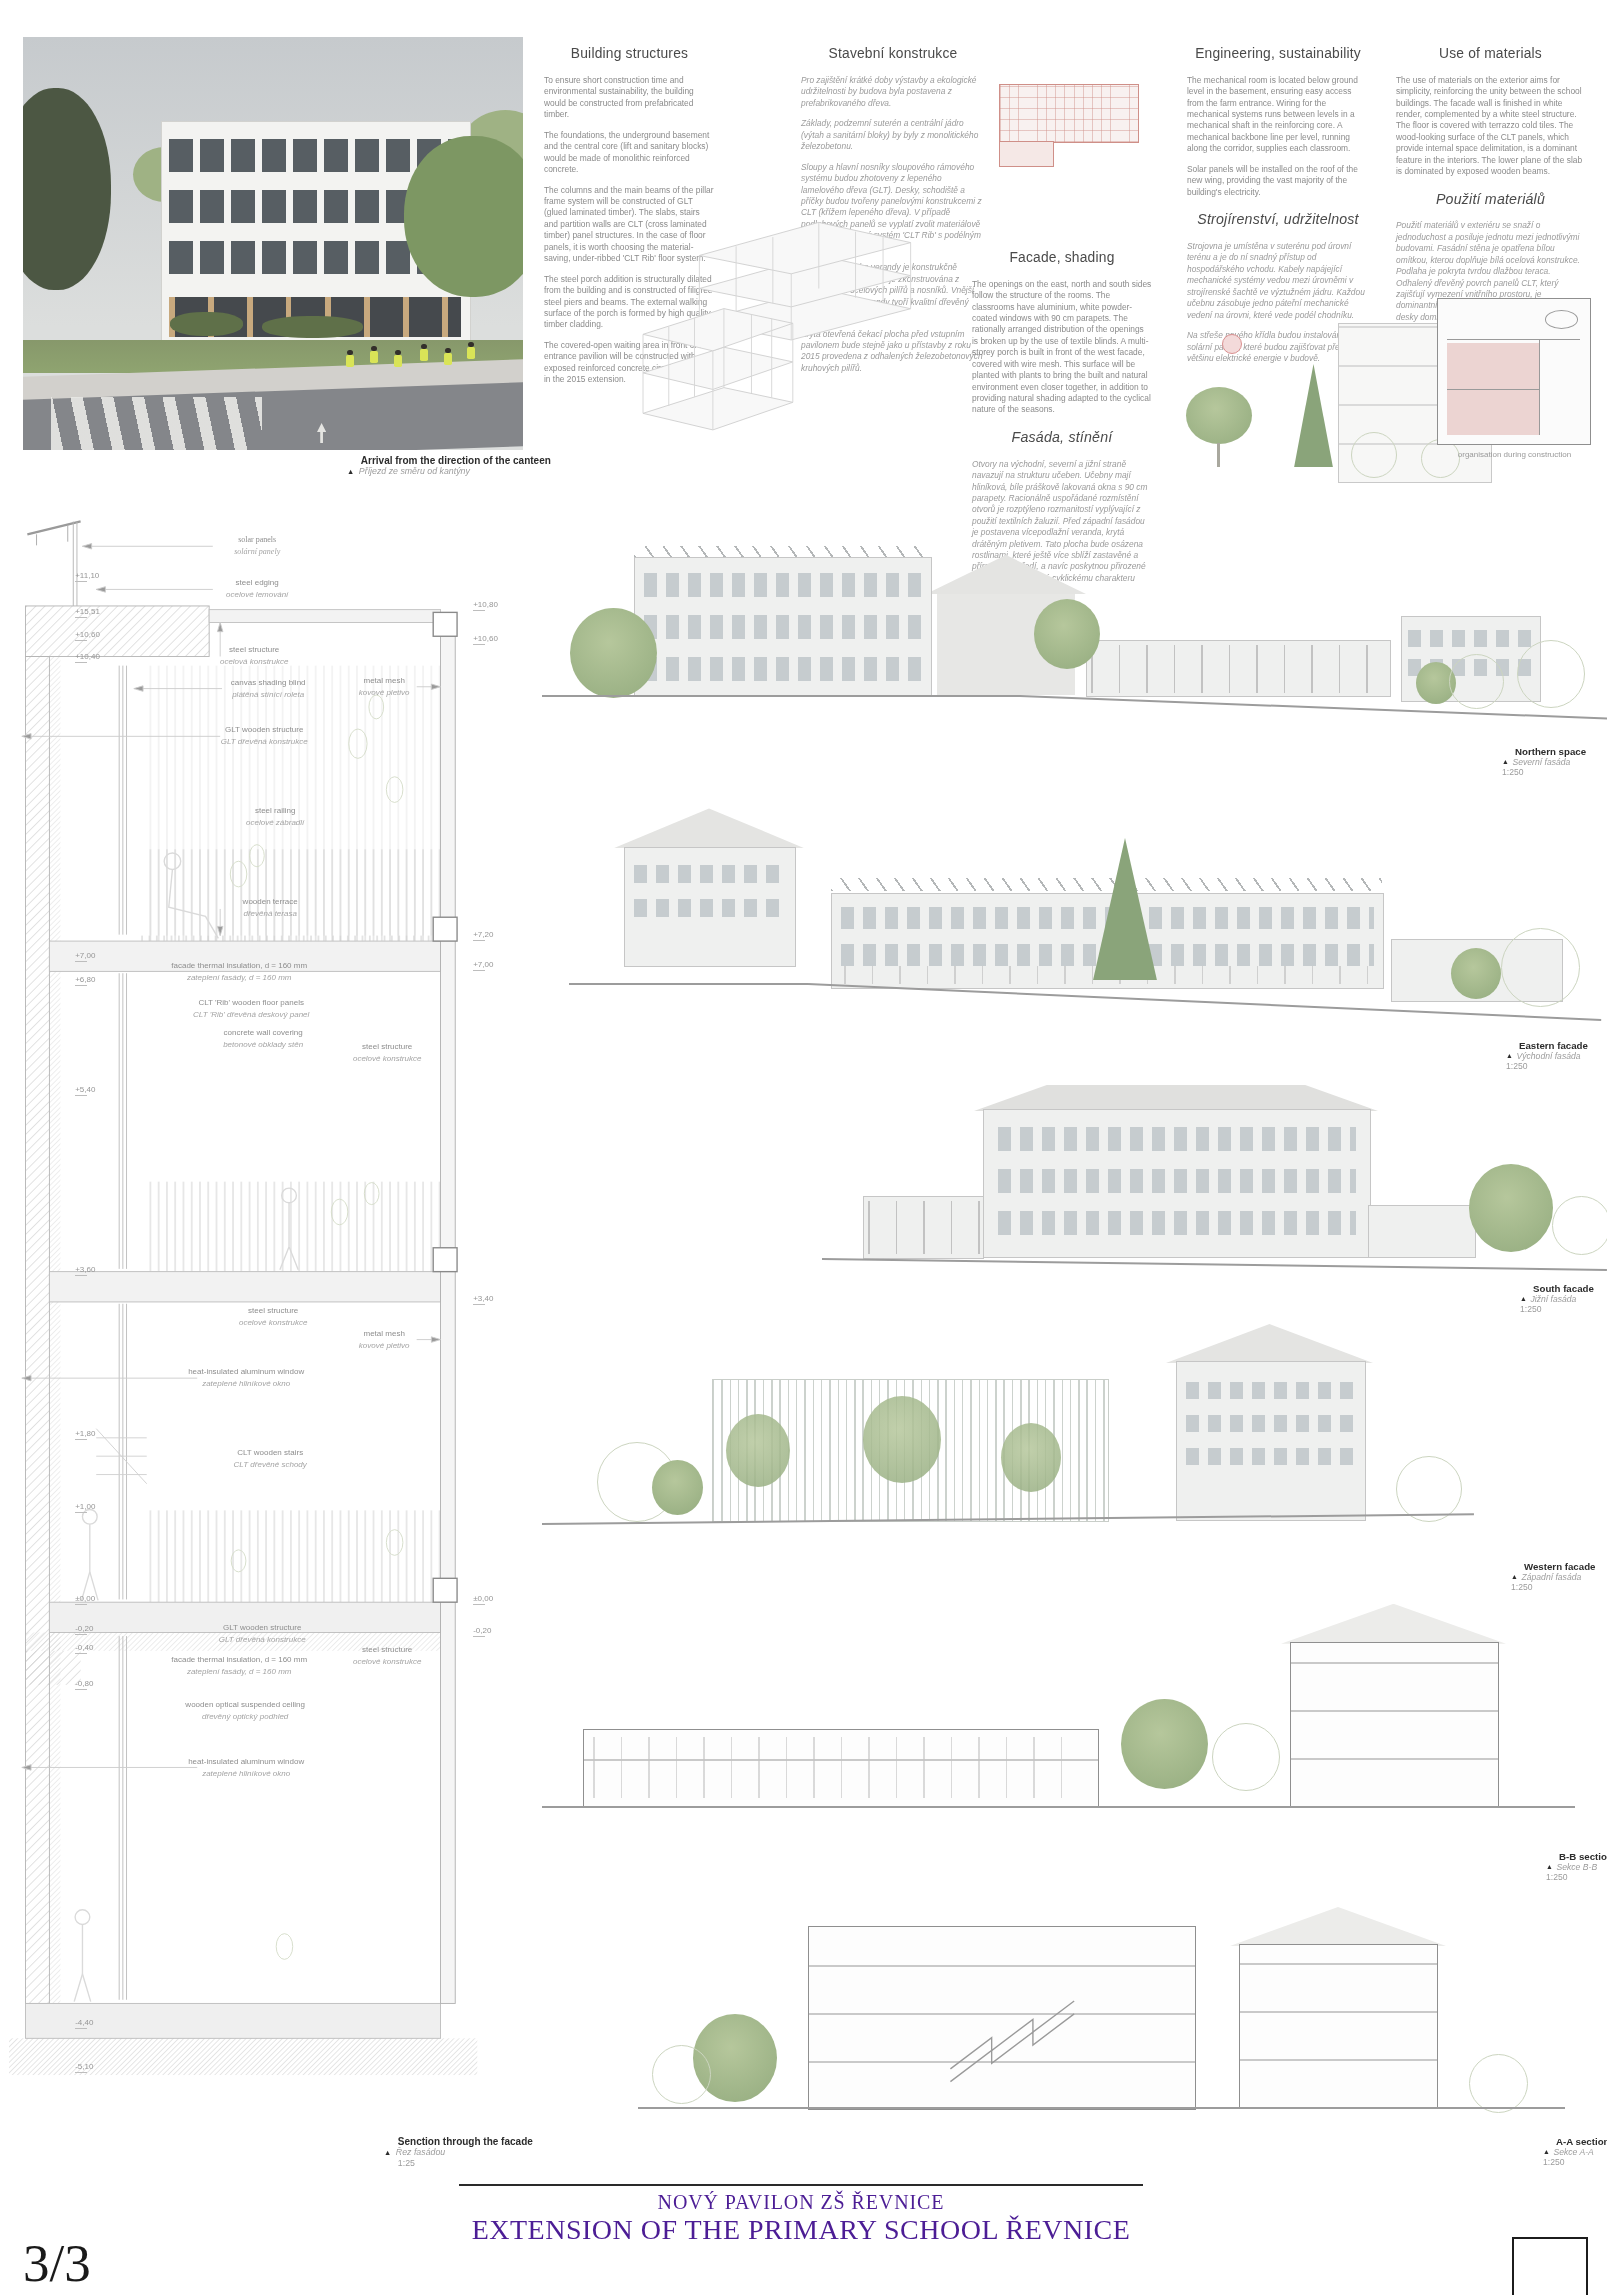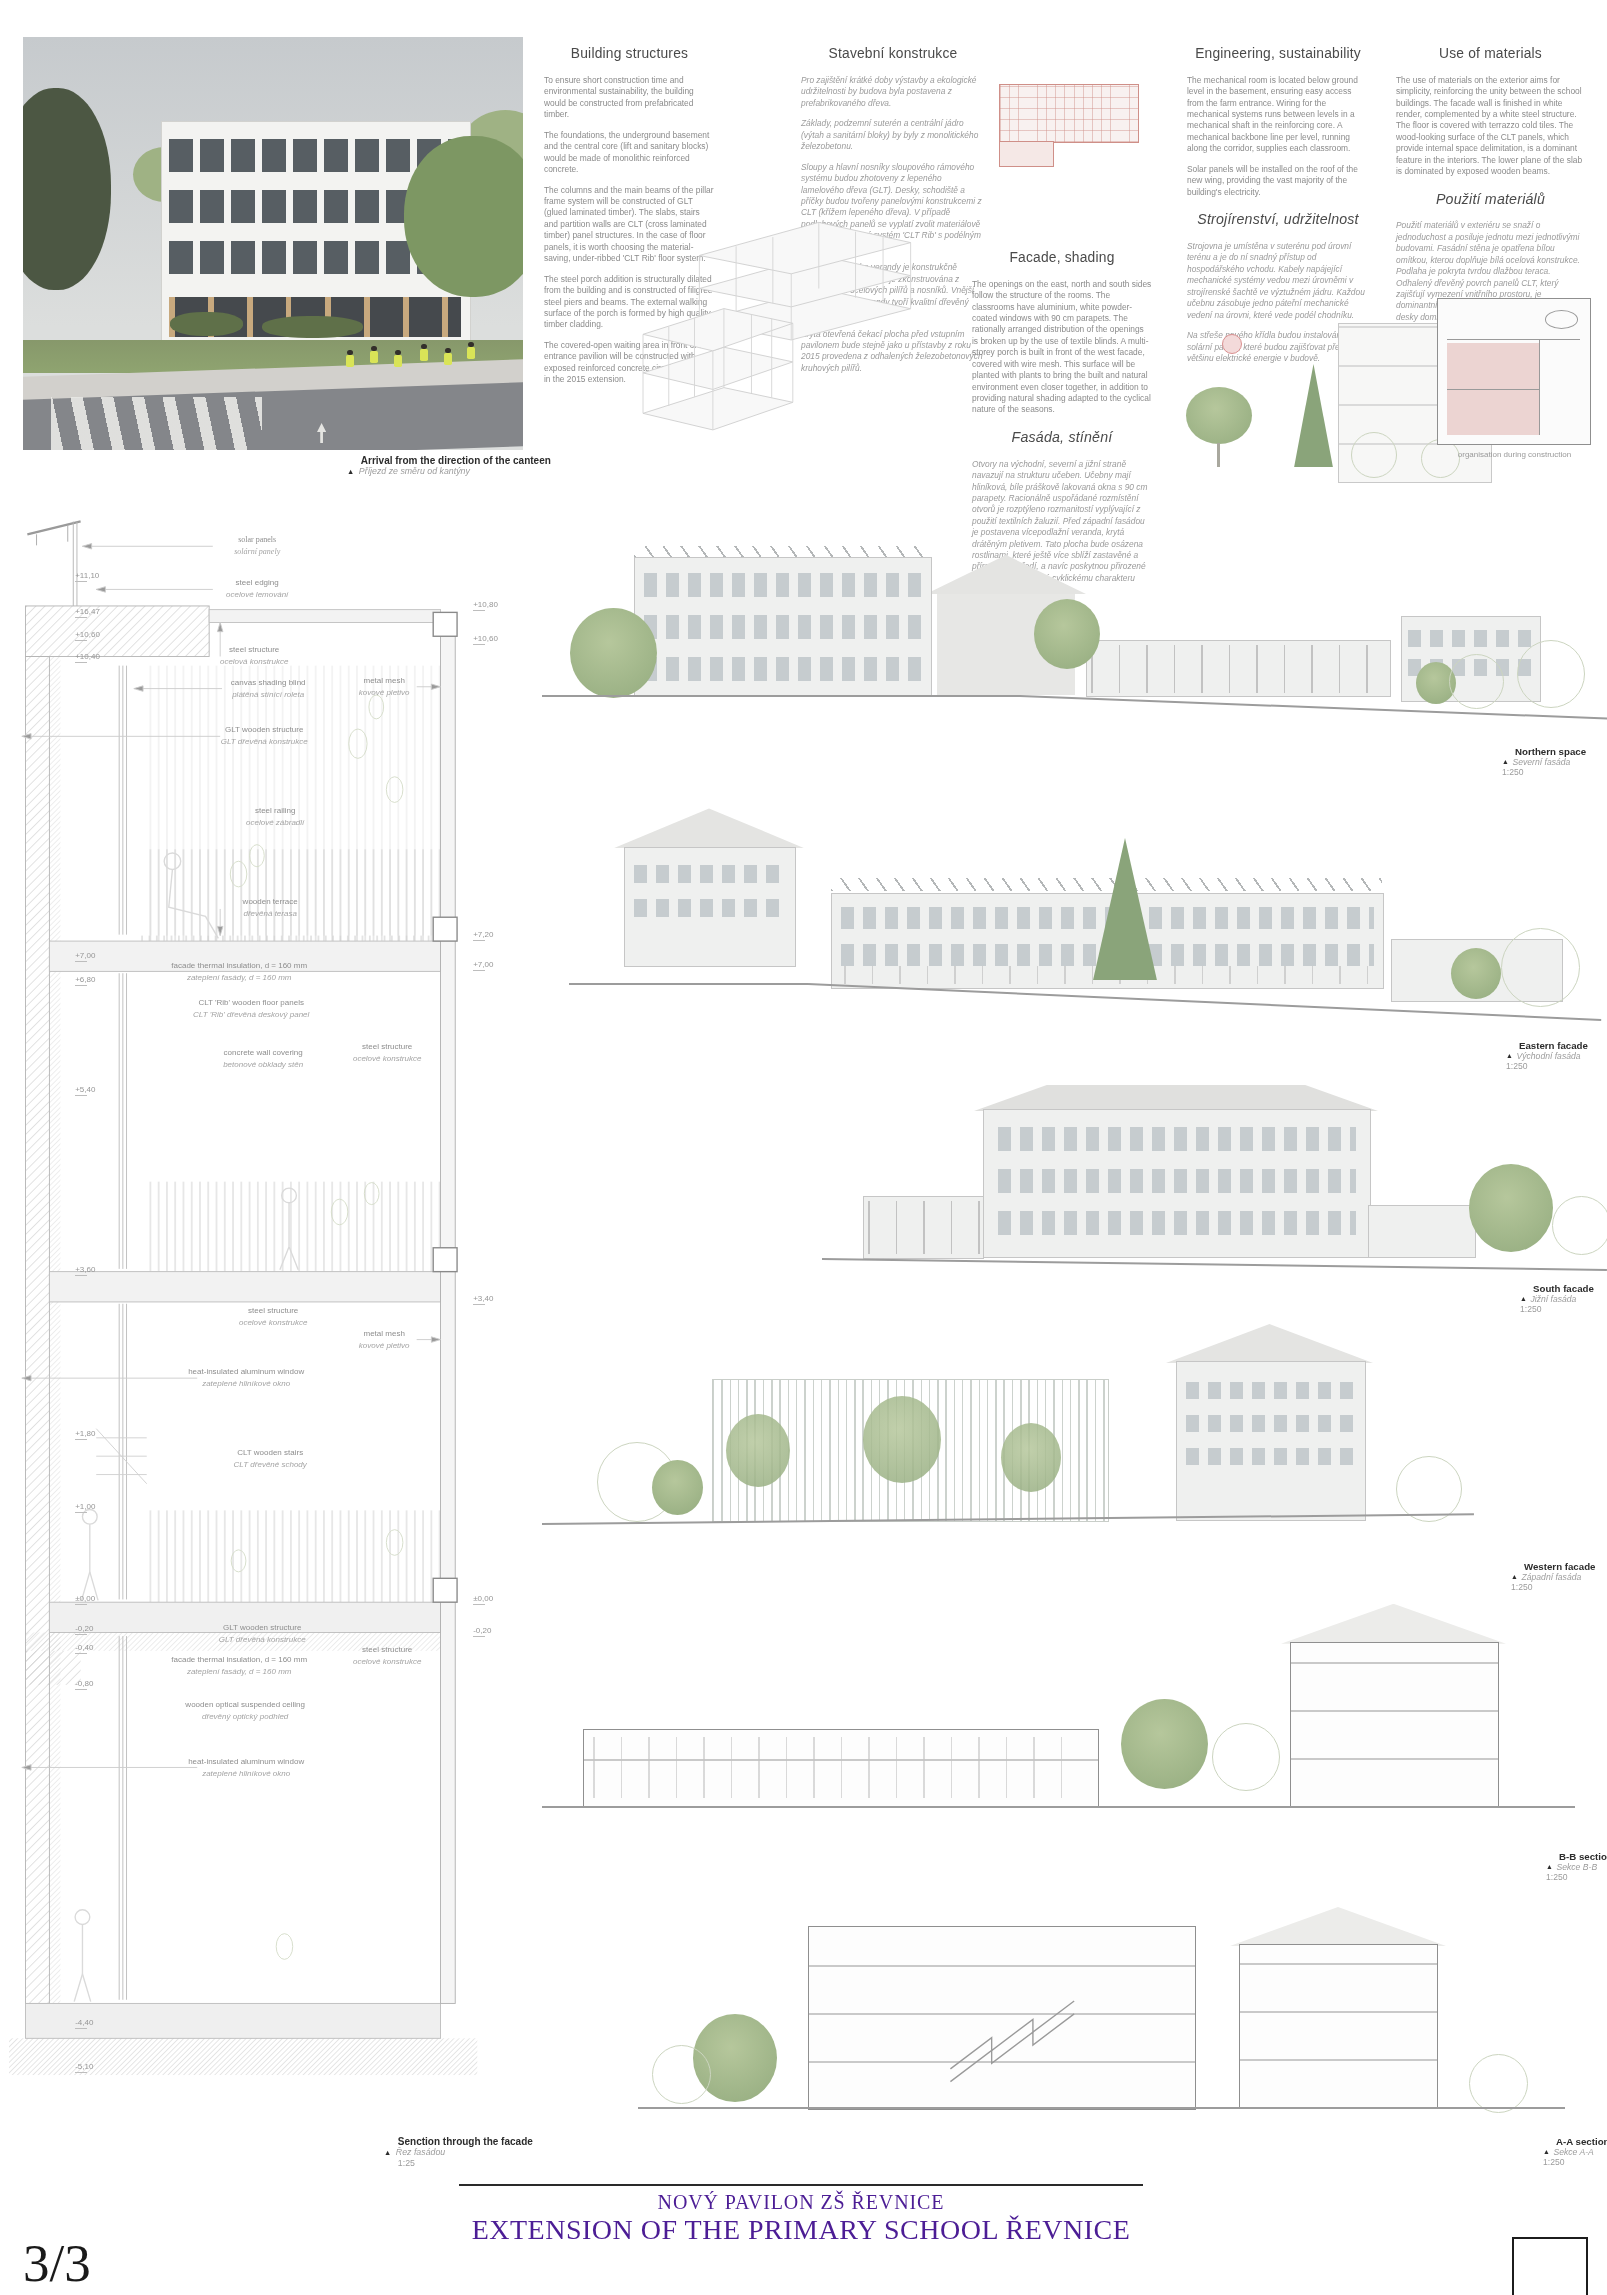--- a/index.html
+++ b/index.html
@@ -420,21 +420,21 @@
           <span class="cz">dřevěná terasa</span>
         </div>
         <div class="sec-label" style="left: 230px; top: 446px;">
           <span class="en">facade thermal insulation, d = 160 mm</span>
           <span class="cz">zateplení fasády, d = 160 mm</span>
         </div>
         <div class="sec-label" style="left: 242px; top: 483px;">
           <span class="en">CLT 'Rib' wooden floor panels</span>
           <span class="cz">CLT 'Rib' dřevěná deskový panel</span>
         </div>
-        <div class="sec-label" style="left: 254px; top: 533px;">
+        <div class="sec-label" style="left: 254px; top: 513px;">
           <span class="en">concrete wall covering</span>
           <span class="cz">betonové obklady stěn</span>
         </div>
         <div class="sec-label" style="left: 378px; top: 527px;">
           <span class="en">steel structure</span>
           <span class="cz">ocelové konstrukce</span>
         </div>
         <div class="sec-label" style="left: 264px; top: 791px;">
           <span class="en">steel structure</span>
           <span class="cz">ocelové konstrukce</span>
@@ -469,21 +469,21 @@
         </div>
         <div class="sec-label" style="left: 237px; top: 1242px;">
           <span class="en">heat-insulated aluminum window</span>
           <span class="cz">zateplené hliníkové okno</span>
         </div>
       </div>
     
     <div>
 
     <div class="mark mark-left" style="top: 57px;">+11,10</div>
-        <div class="mark mark-left" style="top: 93px;">+16,47</div>
+        <div class="mark mark-left" style="top: 93px;">+15,51</div>
         <div class="mark mark-left" style="top: 116px;">+10,60</div>
         <div class="mark mark-left" style="top: 138px;">+10,40</div>
         <div class="mark mark-left" style="top: 437px;">+7,00</div>
         <div class="mark mark-left" style="top: 461px;">+6,80</div>
         <div class="mark mark-left" style="top: 571px;">+5,40</div>
         <div class="mark mark-left" style="top: 751px;">+3,60</div>
         <div class="mark mark-left" style="top: 915px;">+1,80</div>
         <div class="mark mark-left" style="top: 988px;">+1,00</div>
         <div class="mark mark-left" style="top: 1080px;">±0,00</div>
         <div class="mark mark-left" style="top: 1110px;">-0,20</div>

